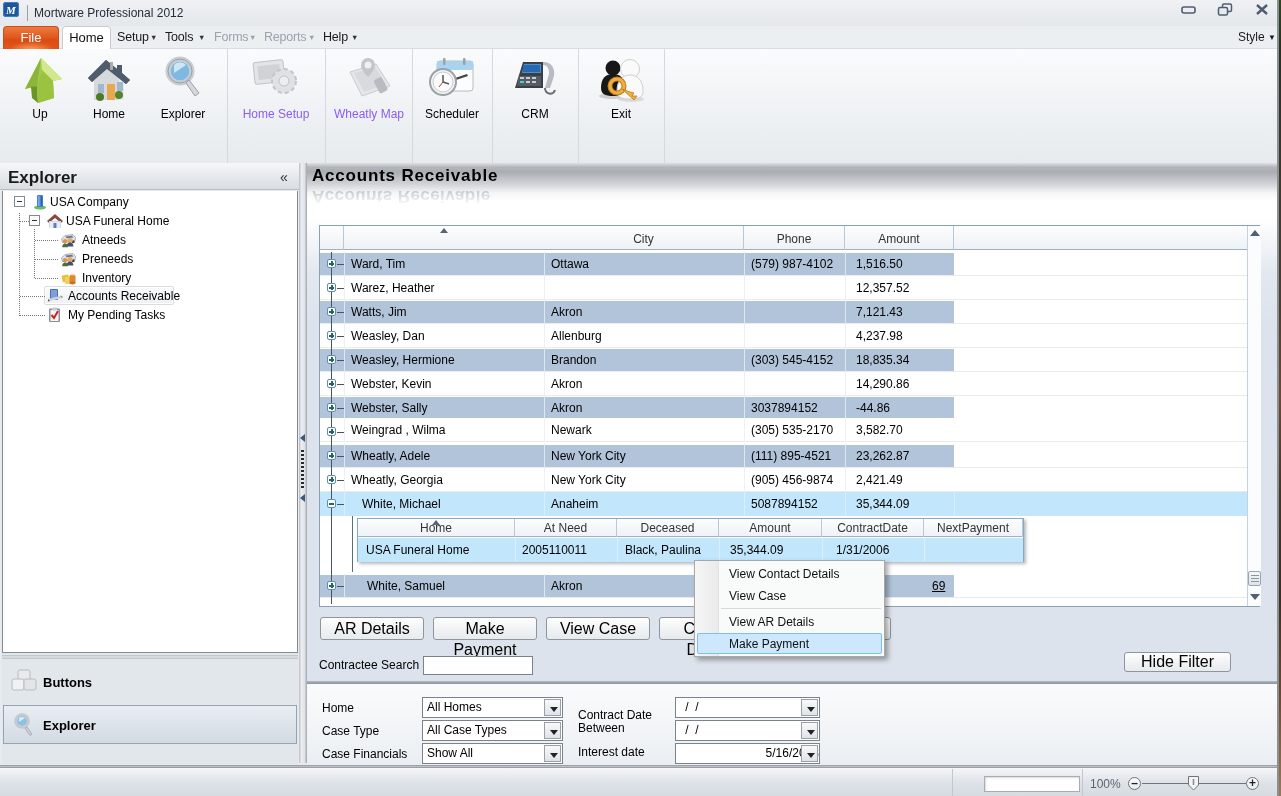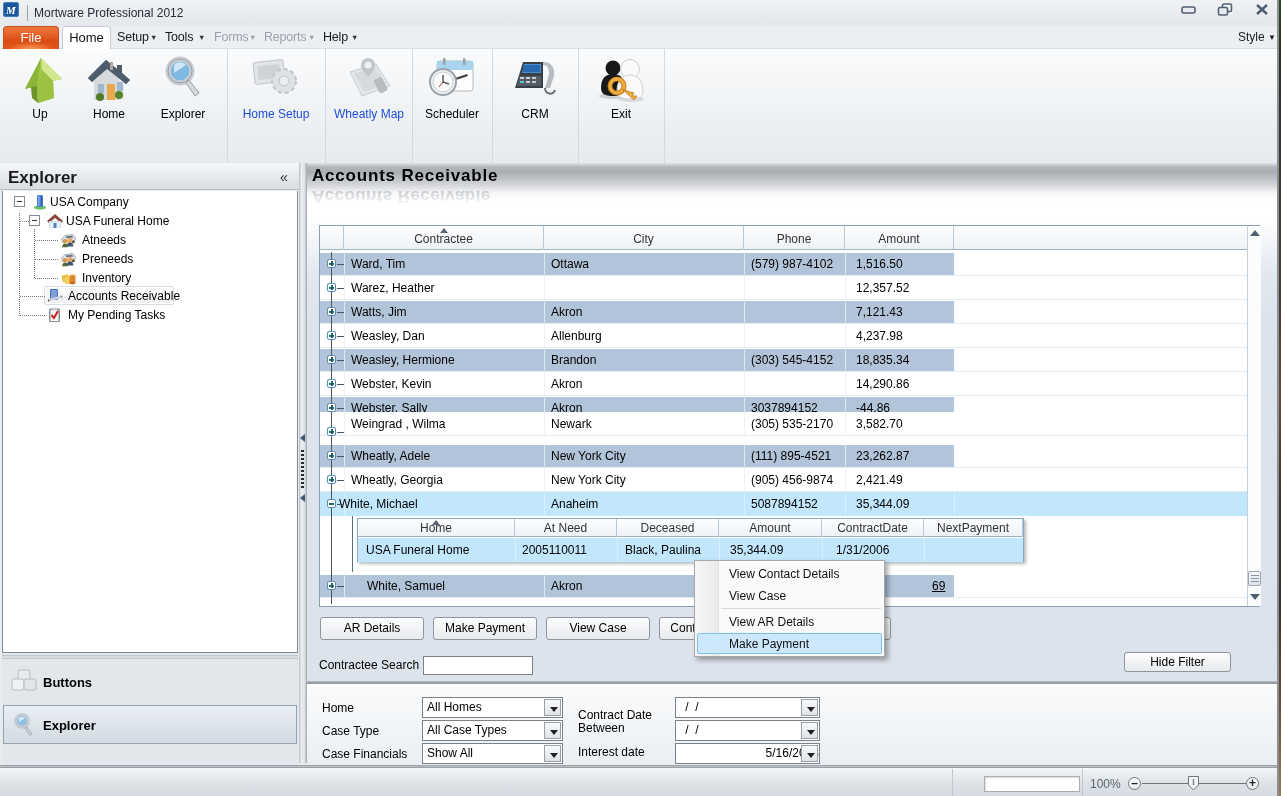--- a/index.html
+++ b/index.html
@@ -18,21 +18,21 @@
 #hometab{left:62px;top:26px;width:49px;height:23px;background:#fff;border:1px solid #c9cdd1;border-bottom:none;border-radius:4px 4px 0 0;text-align:center;line-height:22px;font-size:13px;color:#111;}
 .menuitem{top:26px;height:23px;line-height:23px;font-size:12.5px;letter-spacing:-.2px;color:#1a1a1a;}
 .dd2{top:33px;font-size:7.5px;color:#333;}
 .dd2.dis2{color:#9aa2ac;}
 .menuitem.dis{color:#9aa2ac;}
 #stylebtn{left:1238px;top:30px;font-size:12px;color:#1a1a1a;}
 
 #toolbar{left:0;top:49px;width:1279px;height:114px;background:linear-gradient(#fafbfc,#eceff2 70%,#e7ebee);}
 .tsep{top:49px;width:1px;height:114px;background:#d5d9de;}
 .tlabel{top:107px;height:15px;text-align:center;font-size:12px;color:#000;}
-.tlabel.dis{color:#1d4ed8;}
+.tlabel.dis{color:#8b5cf6;}
 
 #lp-head{left:0;top:163px;width:300px;height:27px;background:linear-gradient(#f6f7f9,#d8dde2);border-bottom:1px solid #b8bdc3;}
 #lp-title{left:8px;top:168px;font-size:17px;font-weight:bold;color:#1a1a1a;}
 #lp-coll{left:280px;top:169px;font-size:14px;color:#333;}
 #tree{left:2px;top:191px;width:296px;height:462px;background:#fff;border:1px solid #828a92;border-top:none;}
 #lp-bottom{left:2px;top:653px;width:296px;height:112px;background:#e2e7ec;}
 #lp-grip{left:2px;top:655px;width:296px;height:4px;background:#d6dbe0;border-top:1px solid #c2c7cc;border-bottom:1px solid #c2c7cc;}
 #nav-exp{left:3px;top:705px;width:294px;height:39px;border:1px solid #97a3b2;background:linear-gradient(#e9eef3,#d2dae3);}
 .navlabel{font-size:13px;font-weight:bold;color:#000;}
 
@@ -66,21 +66,21 @@
 .ebox.plus:after{content:"";position:absolute;left:2.5px;top:1px;width:2px;height:5px;background:#1e6868;}
 .estub{position:absolute;width:6px;height:1px;background:#46555f;z-index:3;}
 #scol{position:absolute;left:927px;top:0;width:14px;height:380px;background:#fbfcfd;border-left:1px solid #c5d2de;}
 #nest{position:absolute;left:37px;top:292px;width:667px;height:44px;background:#fff;border:1px solid #8aa8c0;box-shadow:2px 2px 3px rgba(120,130,140,.55);}
 #nest .nhdr{position:absolute;left:0;top:0;width:665px;height:18px;background:linear-gradient(#fcfdfe,#eef3f8);border-bottom:1px solid #9eb0c2;}
 #nest .nhcell{position:absolute;top:0;height:18px;border-right:1px solid #b9c8d6;color:#333;font-size:12px;text-align:center;line-height:18px;}
 #nest .nrow{position:absolute;left:0;top:19px;width:665px;height:24px;background:#c2e6fc;}
 #nest .ncell{position:absolute;top:0;height:24px;line-height:24px;font-size:12px;color:#000;white-space:nowrap;}
 
 
-.btn{position:absolute;height:23px;background:linear-gradient(#fefefe,#eff1f3 60%,#e8ebee);border:1px solid #8e959c;border-radius:3px;text-align:center;font-size:12px;color:#000;line-height:21px;}
+.btn{position:absolute;height:23px;background:linear-gradient(#fefefe,#eff1f3 60%,#e8ebee);border:1px solid #8e959c;border-radius:3px;text-align:center;font-size:16px;color:#000;line-height:21px;}
 #searchlbl{left:319px;top:658px;font-size:12px;}
 #searchbox{left:423px;top:656px;width:110px;height:19px;background:#fff;border:1px solid #7a828c;}
 .flabel{position:absolute;font-size:12px;color:#000;}
 .combo{position:absolute;width:141px;height:21px;background:#fff;border:1px solid #7a828c;font-size:12px;line-height:19px;padding-left:4px;}
 .combo .cbtn{position:absolute;right:1px;top:1px;width:17px;height:17px;background:linear-gradient(#f8f9fa,#dfe3e8);border:1px solid #98a0a8;}
 .combo .cbtn:after{content:"";position:absolute;left:4.5px;top:7px;border:4px solid transparent;border-top:5px solid #222;}
 .dcombo{position:absolute;width:145px;height:21px;background:#fff;border:1px solid #7a828c;font-size:12px;line-height:19px;padding-left:6px;}
 .dcombo .cbtn{position:absolute;right:1px;top:1px;width:17px;height:17px;background:linear-gradient(#f8f9fa,#dfe3e8);border:1px solid #98a0a8;}
 .dcombo .cbtn:after{content:"";position:absolute;left:4.5px;top:7px;border:4px solid transparent;border-top:5px solid #222;}
 #filterline{left:0;top:765px;width:1277px;height:2px;background:linear-gradient(#8f959c,#c8ccd1);}
@@ -331,21 +331,20 @@
 <div class="abs" style="left:301px;top:450px;width:3px;height:38px;background-image:linear-gradient(#2a2a2a 2px,transparent 2px);background-size:3px 4px;"></div>
 
 <div class="abs" id="main">
   <div class="abs" id="mtitle">Accounts Receivable</div>
   <div class="abs" id="mtitle-ref">Accounts Receivable</div>
   <div class="abs" style="left:0;top:518px;width:970px;height:3px;background:linear-gradient(#b4b9c0,#8b9199);"></div>
     <div class="abs" style="left:0;top:521px;width:970px;height:81px;background:linear-gradient(#fafbfc,#eff2f5 75%,#eaeef2);"></div>
     <div class="abs" id="grid">
       <div class="hdr"></div>
       <div class="hcell" style="left:0;width:24px;"></div>
-      <div class="hcell" style="left:24px;width:200px;">Contractee</div>
       <div class="hcell" style="left:224px;width:200px;">City</div>
       <div class="hcell" style="left:424px;width:101px;">Phone</div>
       <div class="hcell" style="left:525px;width:109px;">Amount</div>
       <div class="hcell" style="left:634px;width:293px;border-right:none;"></div>
       <svg style="position:absolute;left:119px;top:2px;" width="10" height="5" viewBox="0 0 10 5">
         <path d="M5 0 L9 5 L1 5 Z" fill="#5a6470"></path>
       </svg>
       <div id="treeline"></div>
       <div class="row b" style="top:26px;">
         <div class="stripe"></div>
@@ -428,21 +427,21 @@
         <div class="cdiv" style="left:224px;"></div>
         <div class="cdiv" style="left:424px;"></div>
         <div class="cdiv" style="left:525px;"></div>
         <div class="cell" style="left:31px;">Webster, Sally</div>
         <div class="cell" style="left:231px;">Akron</div>
         <div class="cell" style="left:431px;">3037894152</div>
         <div class="cell" style="left:536px;">-44.86</div>
       </div>
       <div class="ebox plus" style="top:177px;"></div>
       <div class="estub" style="left:17px;top:182px;width:7px;"></div>
-      <div class="row w" style="top:186px;">
+      <div class="row w" style="top:192px;">
         <div class="cdiv" style="left:24px;"></div>
         <div class="cdiv" style="left:224px;"></div>
         <div class="cdiv" style="left:424px;"></div>
         <div class="cdiv" style="left:525px;"></div>
         <div class="cell" style="left:31px;">Weingrad , Wilma</div>
         <div class="cell" style="left:231px;">Newark</div>
         <div class="cell" style="left:431px;">(305) 535-2170</div>
         <div class="cell" style="left:536px;">3,582.70</div>
       </div>
       <div class="ebox plus" style="top:201px;"></div>
@@ -471,21 +470,21 @@
         <div class="cell" style="left:536px;">2,421.49</div>
       </div>
       <div class="ebox plus" style="top:249px;"></div>
       <div class="estub" style="left:17px;top:254px;width:7px;"></div>
       <div class="row sel" style="top:266px;">
         <div class="cdiv" style="left:24px;"></div>
         <div class="cdiv" style="left:634px;"></div>
         <div class="cdiv" style="left:224px;"></div>
         <div class="cdiv" style="left:424px;"></div>
         <div class="cdiv" style="left:525px;"></div>
-        <div class="cell" style="left:19px;">White, Michael</div>
+        <div class="cell" style="left:42px;">White, Michael</div>
         <div class="cell" style="left:231px;">Anaheim</div>
         <div class="cell" style="left:431px;">5087894152</div>
         <div class="cell" style="left:536px;">35,344.09</div>
       </div>
       <div class="ebox" style="top:273px;"></div>
       <div class="estub" style="left:17px;top:278px;width:7px;"></div>
       <div style="position:absolute;left:32px;top:290px;width:1px;height:56px;background:#54707f;z-index:2;"></div>
       <div id="nest">
         <div class="nhdr"></div>
         <div class="nhcell" style="left:0px;width:157px;">Home</div>

